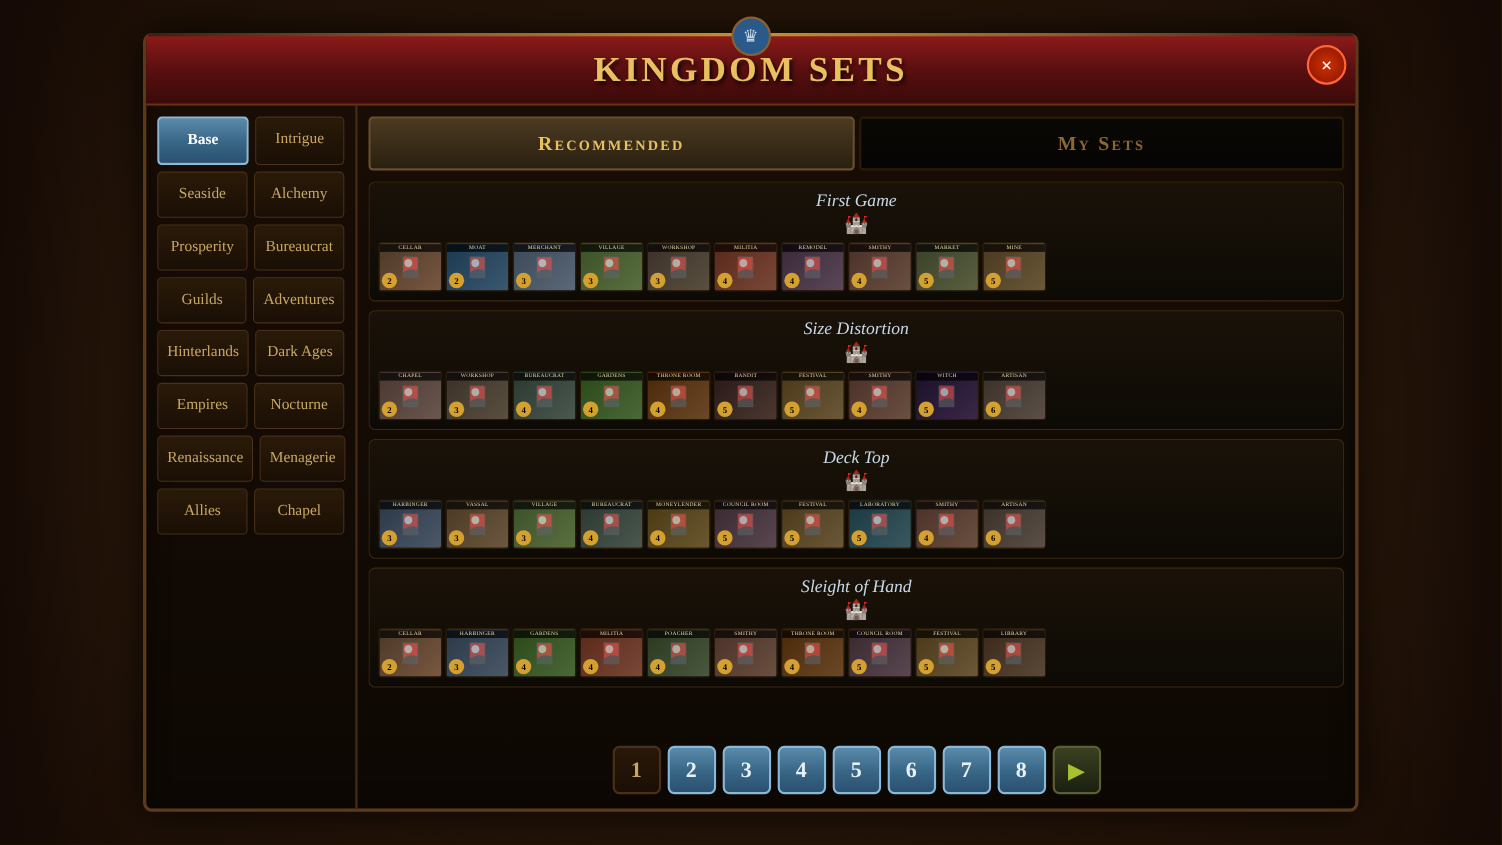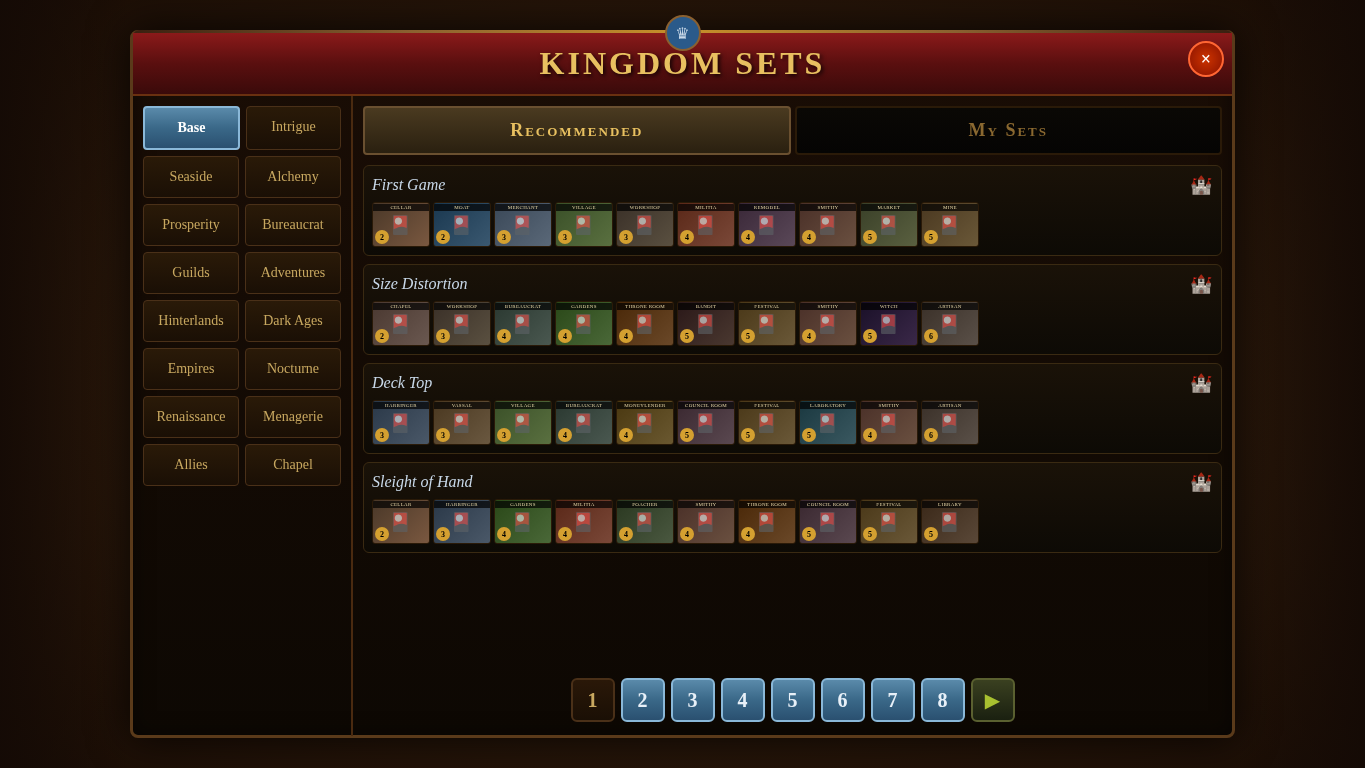--- a/index.html
+++ b/index.html
@@ -101,21 +101,21 @@
     }
 
     
     .content-area {
       display: flex;
       height: calc(100% - 62px);
     }
 
     
     .sidebar {
-      width: 220px;
+      width: 192px;
       padding: 10px;
       border-right: 2px solid #4a2a10;
       display: flex;
       flex-direction: column;
       gap: 6px;
     }
 
     .sidebar-row {
       display: flex;
       gap: 6px;
@@ -201,20 +201,21 @@
       border-radius: 6px;
       padding: 8px;
       cursor: pointer;
     }
 
     .set-header {
       display: flex;
       align-items: center;
       justify-content: space-between;
       margin-bottom: 6px;
+      flex-direction: column;
     }
 
     .set-title {
       font-size: 16px;
       color: #c8d8e8;
       font-style: italic;
     }
 
     .set-icon {
       color: #a0a0a0;

